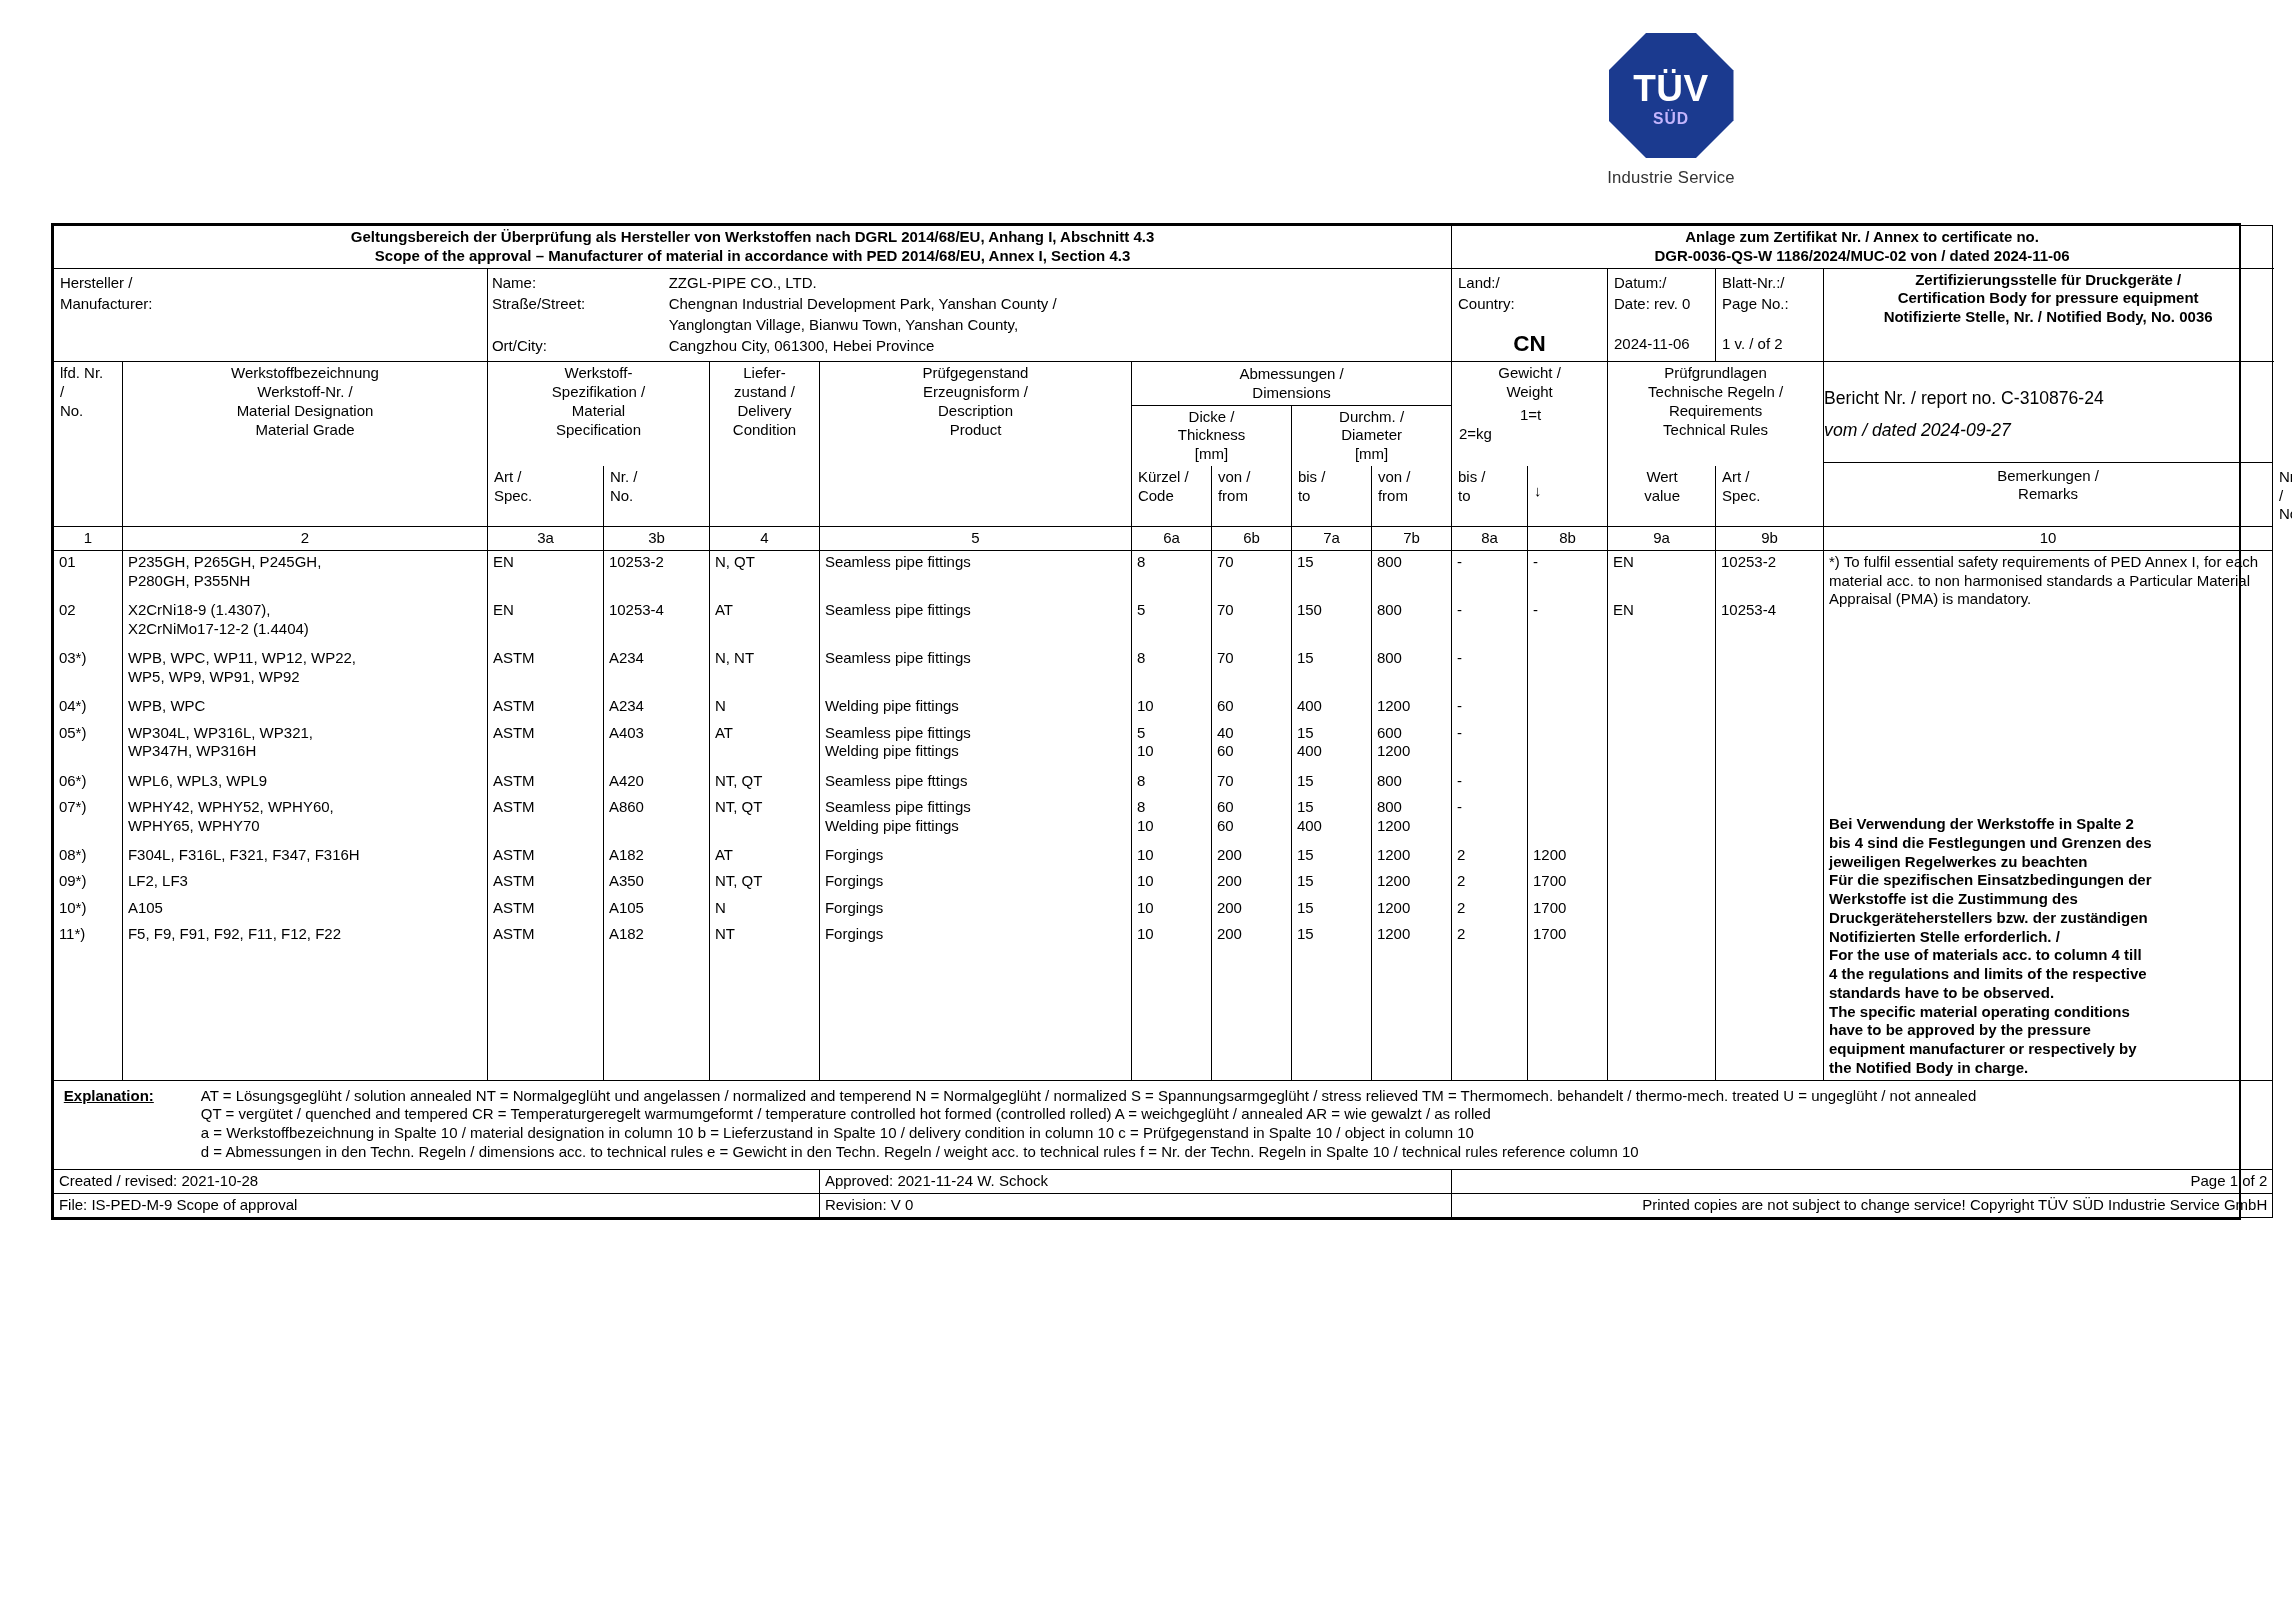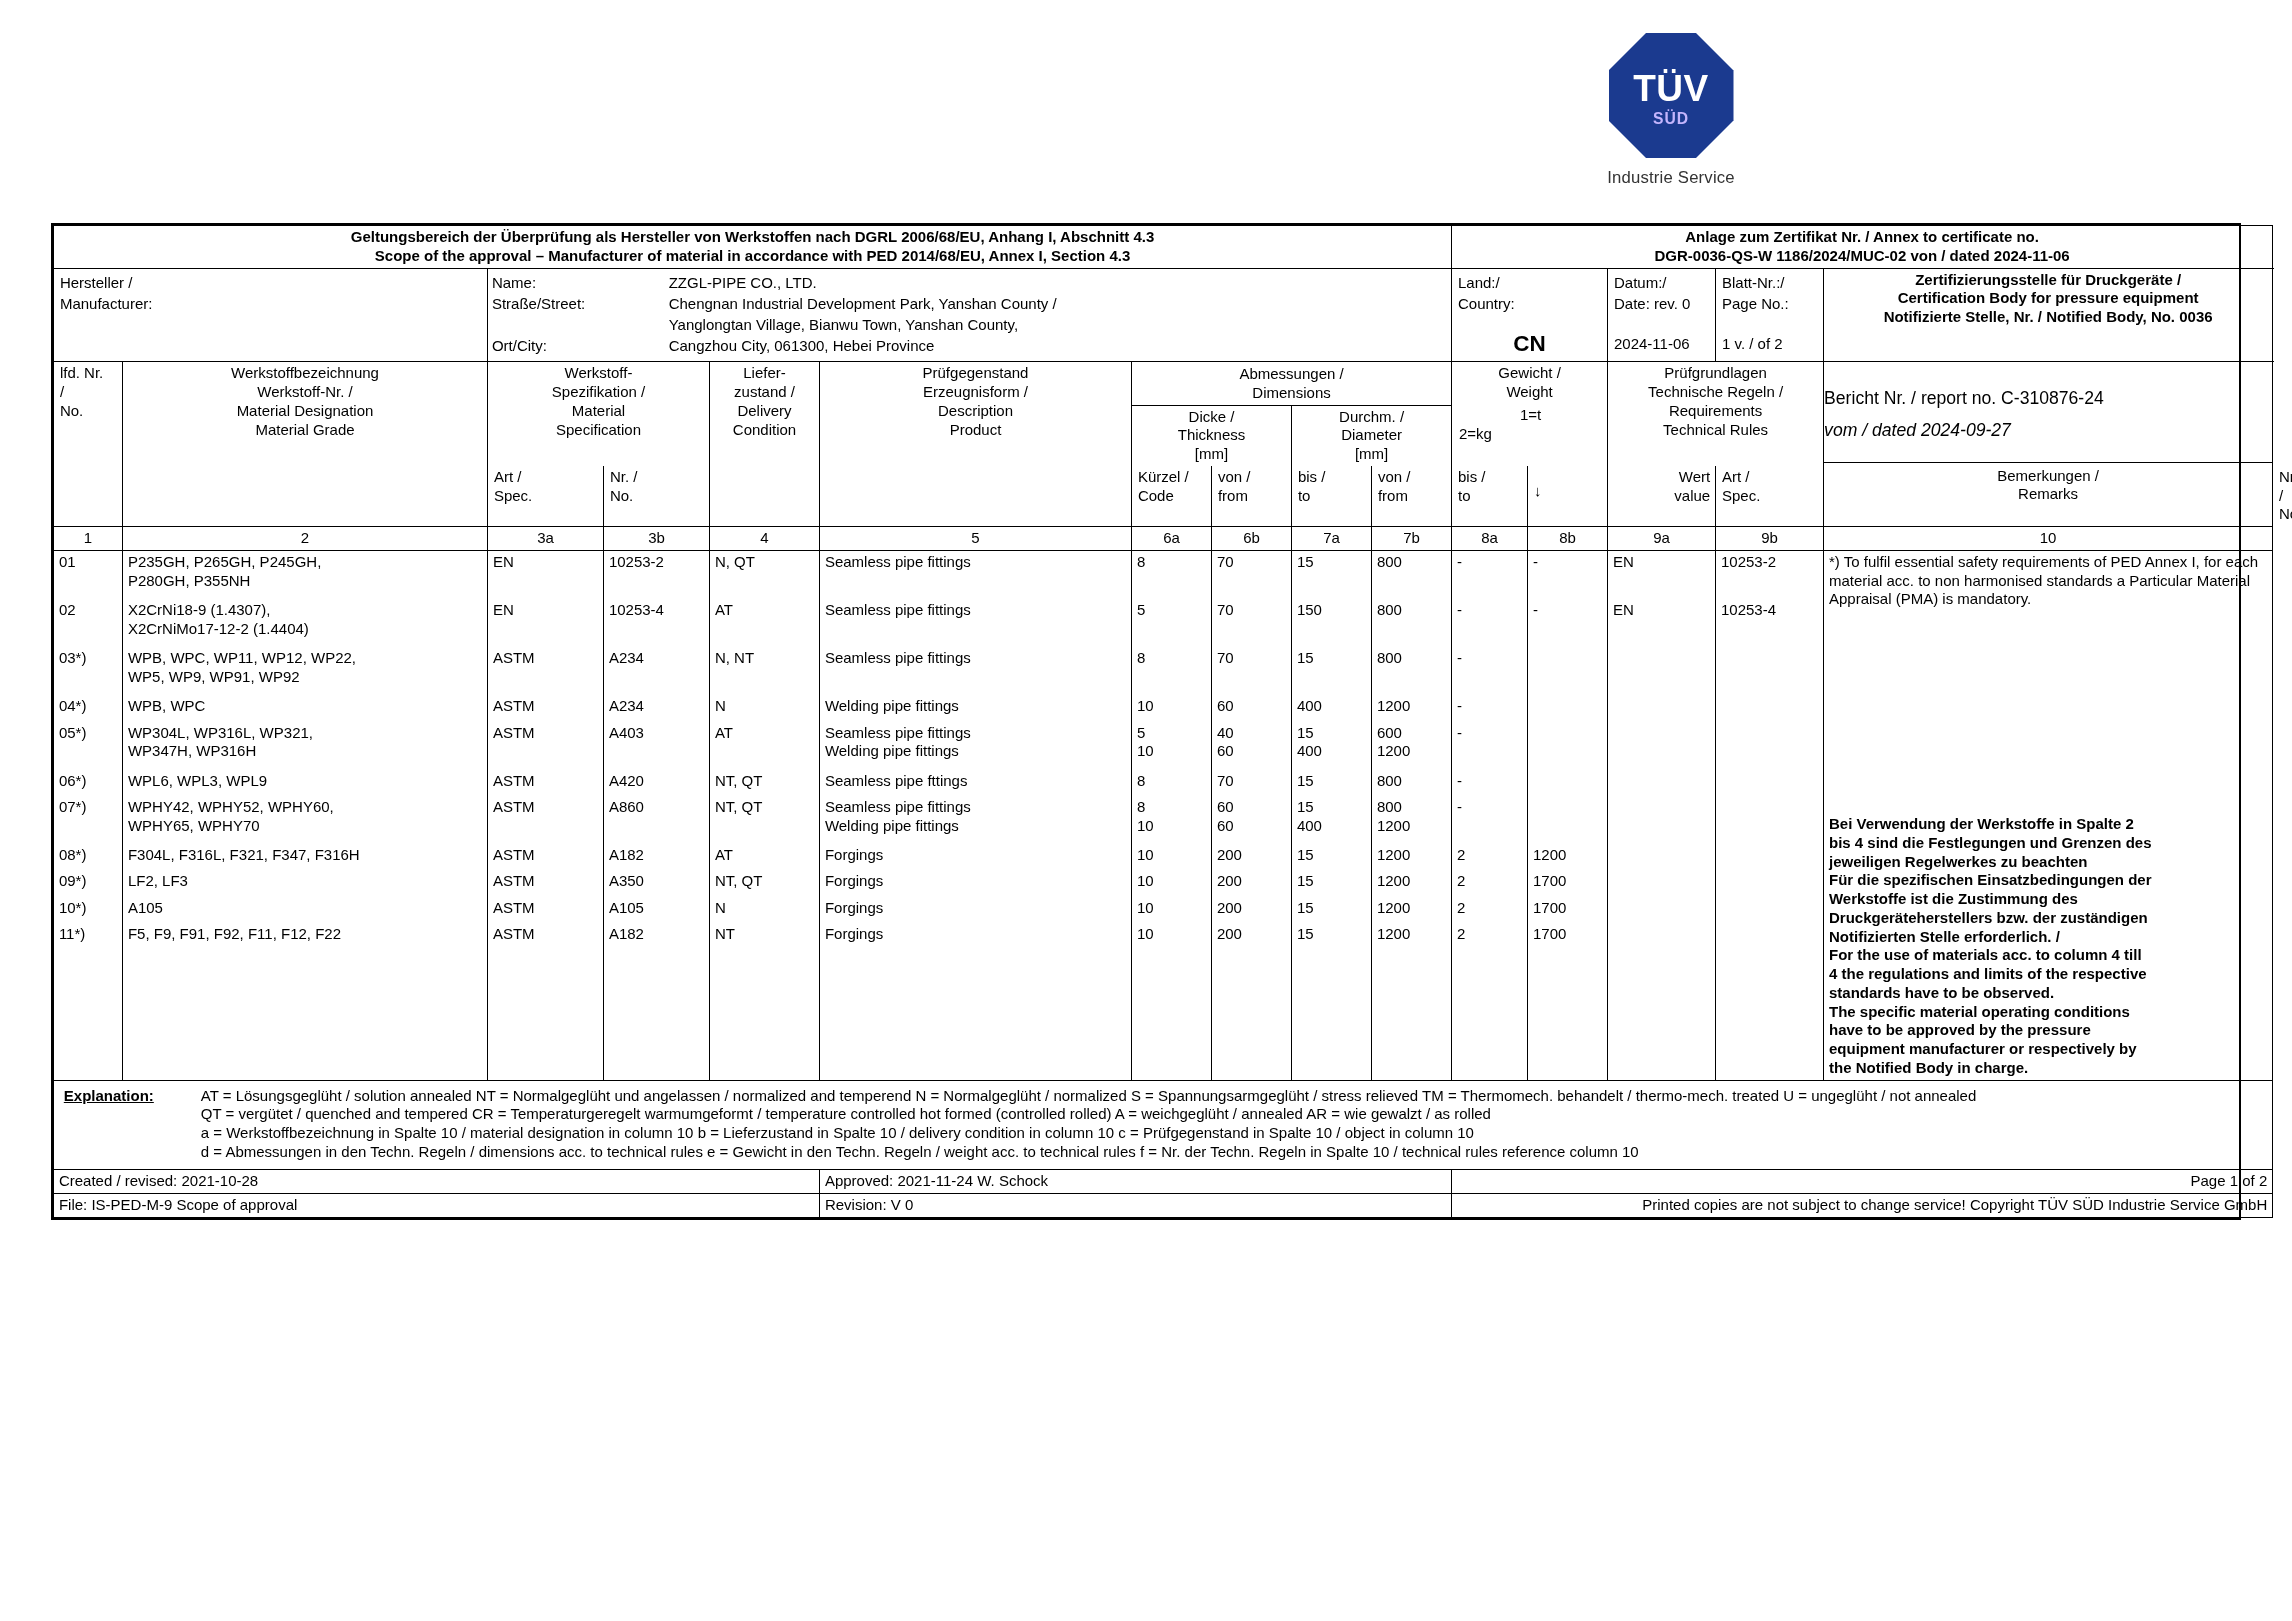--- a/index.html
+++ b/index.html
@@ -189,21 +189,21 @@
         <col style="width:76px">
         <col style="width:80px">
         <col style="width:108px">
         <col style="width:108px">
         <col style="width:449px">
       </colgroup>
 
       <tbody>
           <tr>
         <td colspan="10" class="title-cell">
-          <div>Geltungsbereich der Überprüfung als Hersteller von Werkstoffen nach DGRL 2006/68/EU, Anhang I, Abschnitt 4.3</div>
+          <div>Geltungsbereich der Überprüfung als Hersteller von Werkstoffen nach DGRL 2014/68/EU, Anhang I, Abschnitt 4.3</div>
           <div>Scope of the approval – Manufacturer of material in accordance with PED 2014/68/EU, Annex I, Section 4.3</div>
         </td>
         <td colspan="5" class="annex-cell">
           <div>Anlage zum Zertifikat Nr. / Annex to certificate no.</div>
           <div>DGR-0036-QS-W 1186/2024/MUC-02 von / dated 2024-11-06</div>
         </td>
       </tr>
 
       <tr class="mfr">
         <td colspan="2" style="padding:0">
@@ -351,21 +351,21 @@
           <div>von /</div>
           <div>from</div>
         </td>
         <td class="nob-t" style="text-align:left;padding-left:5.9px">
           <div>bis /</div>
           <div>to</div>
         </td>
         <td class="nob-t" style="text-align:left;padding-left:5.9px">
           <div style="margin-top:13.7px">↓</div>
         </td>
-        <td class="nob-t" style="text-align:right;padding-left:5.9px">
+        <td class="nob-t" style="text-align:center;padding-left:5.9px">
           <div>Wert</div>
           <div>value</div>
         </td>
         <td class="nob-t" style="text-align:left;padding-left:5.9px">
           <div>Art /</div>
           <div>Spec.</div>
         </td>
         <td class="nob-t" style="text-align:left;padding-left:5.9px">
           <div>Nr. /</div>
           <div>No.</div>

